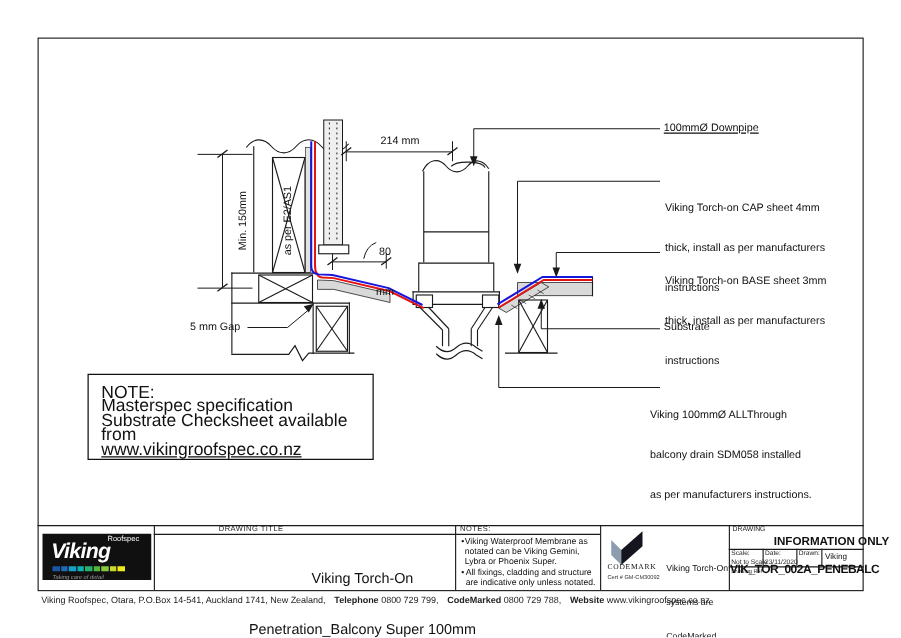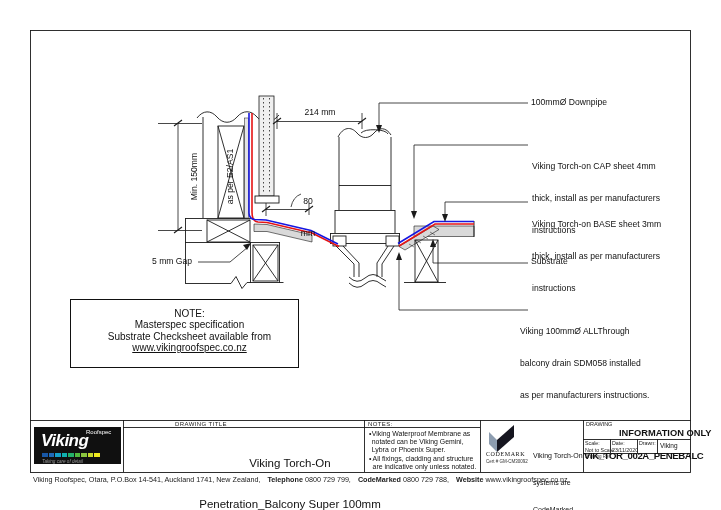--- a/index.html
+++ b/index.html
@@ -4,21 +4,21 @@
 <style>
   html,body{margin:0;padding:0;background:#fff;}
   #page{position:relative;width:721px;height:510px;background:#fff;overflow:hidden;
         font-family:"Liberation Sans", sans-serif;color:#111;}
   svg{position:absolute;left:0;top:0;}
   .txt{position:absolute;white-space:pre;}
   .ann{font-size:8.6px;line-height:10.8px;}
   .dim{font-size:8.6px;line-height:10.5px;text-align:center;}
   .note-box{position:absolute;left:70px;top:299px;width:229px;height:69px;
             border:1.2px solid #111;padding:8px 0 0 10px;box-sizing:border-box;
-            font-size:10px;line-height:11.4px;text-align:center;}
+            font-size:14px;line-height:11.4px;}
   .note-link{text-decoration:underline;}
   .rot{transform:rotate(-90deg);transform-origin:center center;text-align:center;}
   .tiny{font-size:6px;letter-spacing:.4px;color:#222;}
   .micro{font-size:5.3px;color:#222;}
   .nano{font-size:4.5px;color:#333;}
   .title-main{font-size:11.5px;line-height:13.5px;text-align:center;}
   .bullets{position:absolute;left:369px;top:430px;width:108px;font-size:6.9px;line-height:8.2px;}
   .bullet{display:flex;}
   .bullet .bmark{width:7px;}
   .info-only{font-size:9.3px;font-weight:bold;margin-left:32px;}
@@ -186,21 +186,21 @@
         <polygon points="251,243 243,245 247,250"></polygon>
       </g>
 
       <g stroke="none">
         <polygon points="489,432 497,440 497,452 489,444" fill="#8d9db0"></polygon>
         <polygon points="497,440 514,425 514,437 497,452" fill="#15151f"></polygon>
       </g>
     </g>
   </svg>
 
-  <div class="txt ann" style="left:531px;top:97px;">100mmØ Downpipe</div>
+  <div class="txt ann" style="left:531px;top:97px;text-decoration:underline;">100mmØ Downpipe</div>
 
   <div class="txt ann" style="left:532px;top:139px;">
     <div>Viking Torch-on CAP sheet 4mm</div>
     <div>thick, install as per manufacturers</div>
     <div>instructions</div>
   </div>
 
   <div class="txt ann" style="left:532px;top:197px;">
     <div>Viking Torch-on BASE sheet 3mm</div>
     <div>thick, install as per manufacturers</div>

